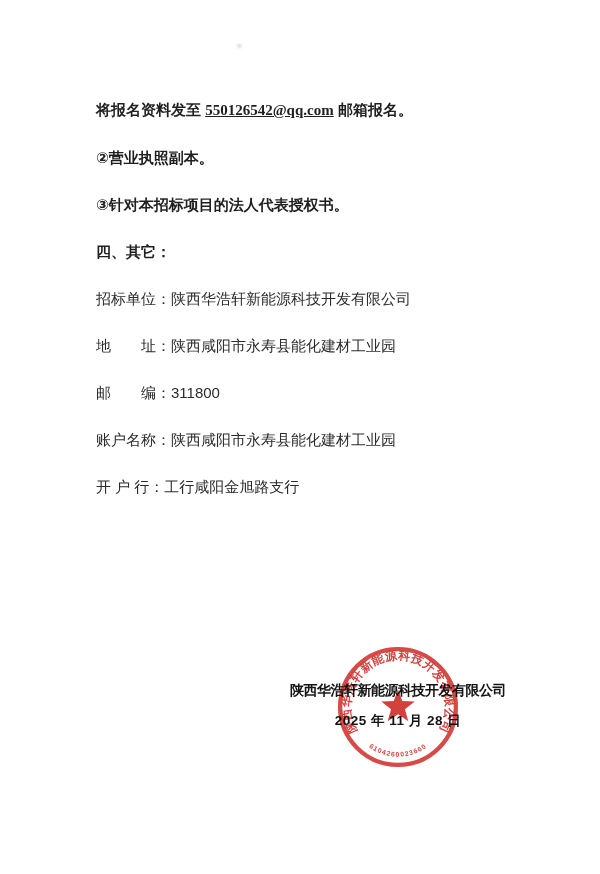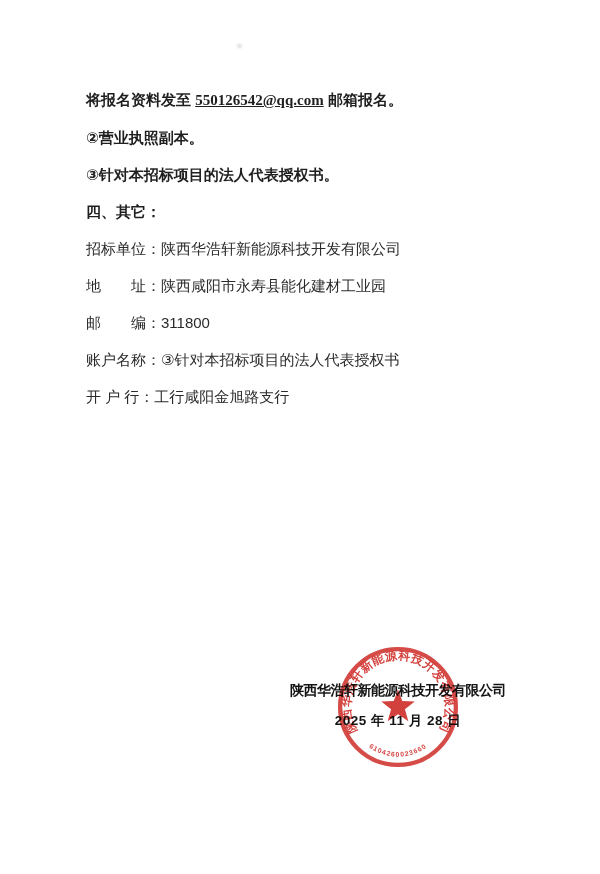--- a/index.html
+++ b/index.html
@@ -12,21 +12,21 @@
     color:#262626;
     overflow:hidden;
   }
   .doc{
     position:absolute;
     left:82px;top:79px;
     width:442px;
     font-size:15px;
     line-height:33px;
   }
-  .doc p{margin:4px;padding:0;}
+  .doc p{margin:14px;padding:0;}
   .b{font-weight:700;color:#1f1f1f;}
   .wrap{
     letter-spacing:-1.3px;
     text-align:justify;
     text-justify:inter-character;
   }
   .email{
     font-family:"Liberation Serif","DejaVu Serif",serif;
     text-decoration:underline;
     color:#1f1f1f;
@@ -81,21 +81,21 @@
   <div class="artifact"></div>
 
   <div class="doc">
     <p class="b"><span>将报名资料发至 </span><span class="email">550126542@qq.com</span><span> 邮箱报名。</span></p>
     <p class="b">②营业执照副本。</p>
     <p class="b">③针对本招标项目的法人代表授权书。</p>
     <p class="b">四、其它：</p>
     <p class="info">招标单位：陕西华浩轩新能源科技开发有限公司</p>
     <p class="info">地　　址：陕西咸阳市永寿县能化建材工业园</p>
     <p class="info">邮　　编：311800</p>
-    <p class="info">账户名称：③针对本招标项目的法人代表授权书</p>
+    <p class="info">账户名称：陕西咸阳市永寿县能化建材工业园</p>
     <p class="info">开 户 行：工行咸阳金旭路支行</p>
   </div>
 
   <div class="signature">
     <p class="company">陕西华浩轩新能源科技开发有限公司</p>
     <p class="date">2025 年 11 月 28 日</p>
   </div>
 
   <div class="seal">
     <svg viewBox="0 0 120 120" xmlns="http://www.w3.org/2000/svg" xmlns:xlink="http://www.w3.org/1999/xlink">

